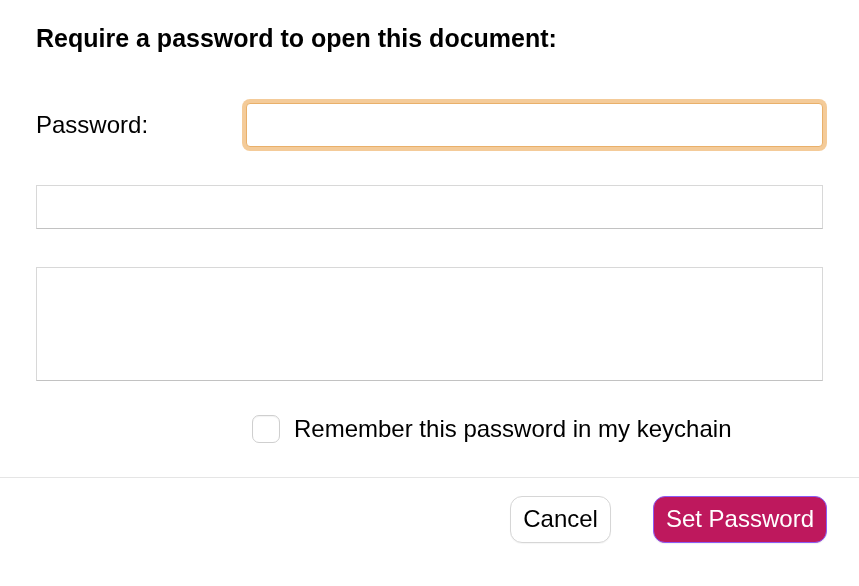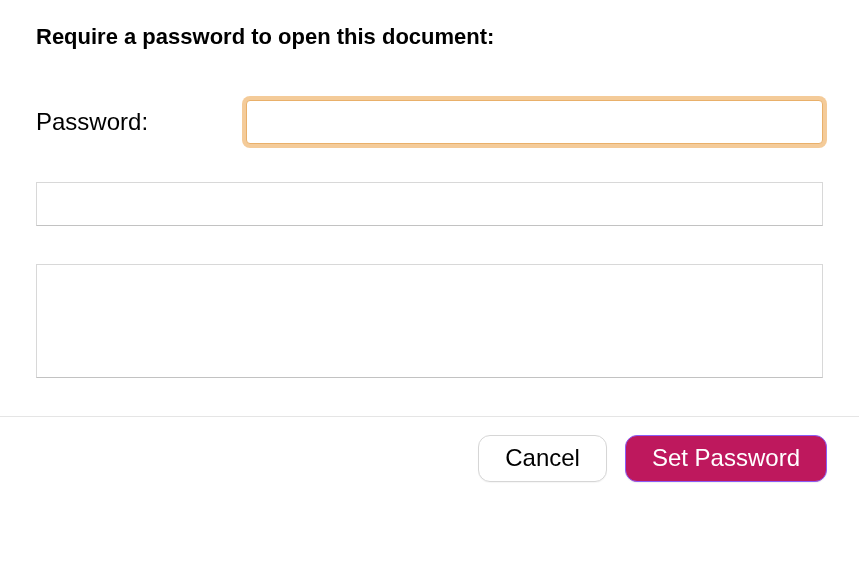--- a/index.html
+++ b/index.html
@@ -11,21 +11,21 @@
       font-family: -apple-system, BlinkMacSystemFont, "Segoe UI", Helvetica, Arial, sans-serif;
       background: #ffffff;
       width: 859px;
       height: 586px;
       overflow: hidden;
     }
     .dialog {
       padding: 24px 36px 0 36px;
     }
     .title {
-      font-size: 22px;
+      font-size: 25px;
       font-weight: 700;
       color: #000;
       margin-bottom: 50px;
     }
     .form-row {
       display: flex;
       align-items: flex-start;
       margin-bottom: 38px;
     }
     .form-row.hint-row {
@@ -97,25 +97,26 @@
       margin-top: 34px;
     }
     .button-row {
       display: flex;
       justify-content: flex-end;
       gap: 18px;
       padding: 18px 32px 0 0;
     }
     .btn {
       font-size: 24px;
-      padding: 8px 26px;
+      padding: 8px 12px;
       border-radius: 12px;
       cursor: pointer;
       font-family: inherit;
       line-height: 1.2;
+      margin-left: 24px;
     }
     .btn-cancel {
       background: #ffffff;
       border: 1px solid #d6d6d6;
       color: #000;
       box-shadow: 0 1px 1px rgba(0,0,0,0.04);
     }
     .btn-primary {
       background: #be185d;
       border: 1px solid #8b5cf6;
@@ -142,20 +143,24 @@
       <input type="password" class="text-input" value="" style="">
     </div>
   </div>
 
   <div class="form-row hint-row">
     <div class="input-col">
       <textarea class="textarea-input" value="" style=""></textarea>
     </div>
   </div>
 
+  <div class="checkbox-row">
+    <div class="checkbox"></div>
+    <div class="checkbox-label">Remember this password in my keychain</div>
+  </div>
 
 </div>
 
 <hr class="separator">
 
 <div class="button-row">
   <button class="btn btn-cancel">Cancel</button>
   <button class="btn btn-primary">Set Password</button>
 </div>
 

